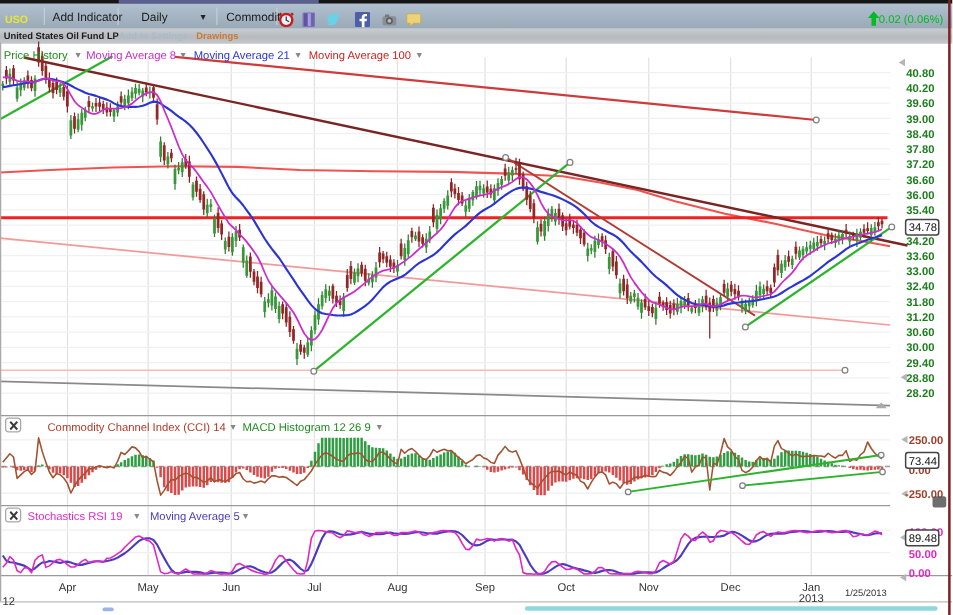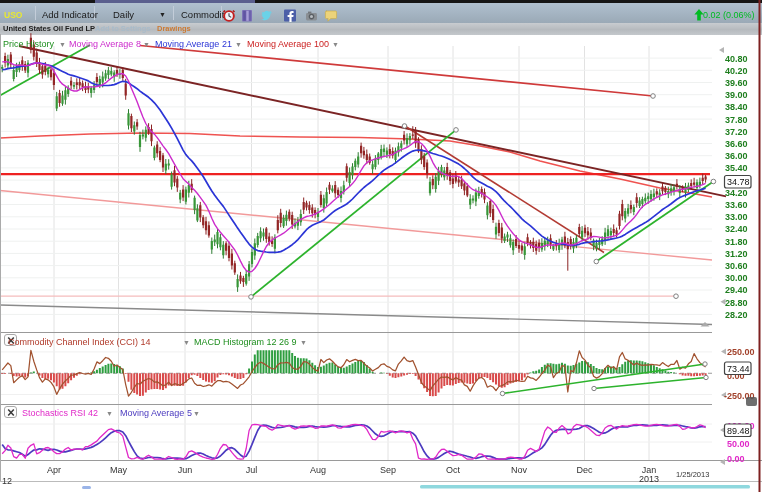--- a/index.html
+++ b/index.html
@@ -168,25 +168,25 @@
 <div class="t" style="left:155px;top:39px;font-size:9px;color:#2b35d6">Moving Average 21</div>
 <div class="t" style="left:235px;top:41px;font-size:7px;color:#888">▼</div>
 <div class="t" style="left:247px;top:39px;font-size:9px;color:#cc2222">Moving Average 100</div>
 <div class="t" style="left:332px;top:41px;font-size:7px;color:#888">▼</div>
 
 <div class="t" style="left:4px;top:334px;width:12.5px;height:12px;border:1px solid #a8a8a8;border-radius:3px;background:#fdfdfd">
     <svg width="12" height="11" viewBox="0 0 12 11">
       <path d="M3.2 2.4L8.8 8.6M8.8 2.4L3.2 8.6" stroke="#3a3a3a" stroke-width="1.5"></path>
     </svg>
   </div>
-<div class="t" style="left:8px;top:337px;font-size:9px;color:#b03a2a">Commodity Channel Index (CCI) 14</div>
+<div class="t" style="left:38px;top:337px;font-size:9px;color:#b03a2a">Commodity Channel Index (CCI) 14</div>
 <div class="t" style="left:183px;top:339px;font-size:7px;color:#888">▼</div>
 <div class="t" style="left:194px;top:337px;font-size:9px;color:#1e8e1e">MACD Histogram 12 26 9</div>
 <div class="t" style="left:300px;top:339px;font-size:7px;color:#888">▼</div>
 
 <div class="t" style="left:4px;top:405.5px;width:12.5px;height:12px;border:1px solid #a8a8a8;border-radius:3px;background:#fdfdfd">
     <svg width="12" height="11" viewBox="0 0 12 11">
       <path d="M3.2 2.4L8.8 8.6M8.8 2.4L3.2 8.6" stroke="#3a3a3a" stroke-width="1.5"></path>
     </svg>
   </div>
-<div class="t" style="left:22px;top:408px;font-size:9px;color:#e028c8">Stochastics RSI 42</div>
+<div class="t" style="left:22px;top:408px;font-size:9px;color:#e028c8">Stochastics RSI 19</div>
 <div class="t" style="left:106px;top:410px;font-size:7px;color:#888">▼</div>
 <div class="t" style="left:120px;top:408px;font-size:9px;color:#4b3bbf">Moving Average 5</div>
 <div class="t" style="left:193px;top:410px;font-size:7px;color:#888">▼</div>
 </body></html>

